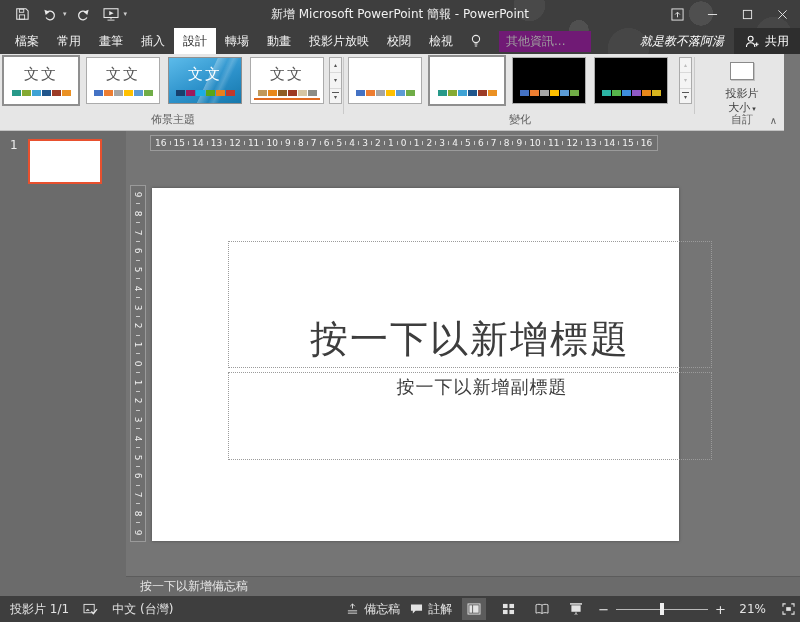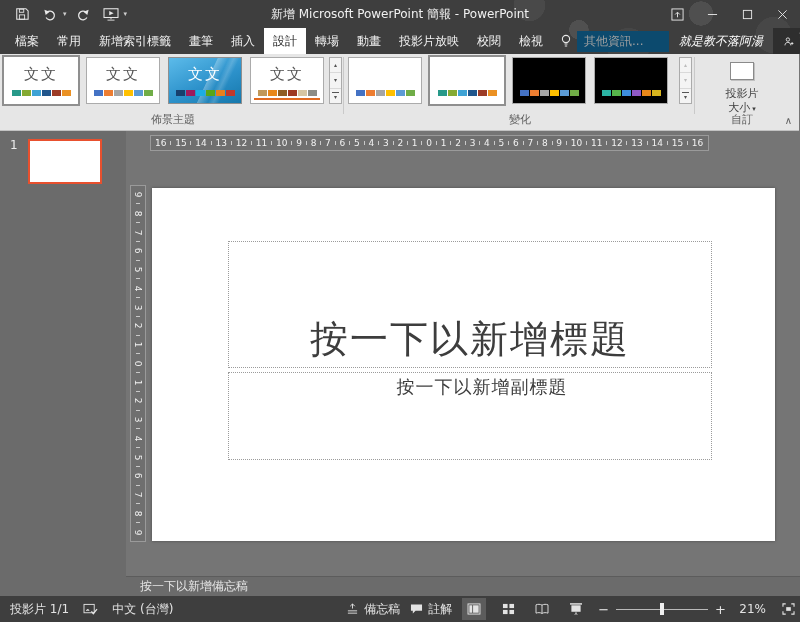--- a/index.html
+++ b/index.html
@@ -23,27 +23,27 @@
   .qat-caret { font-size:7px; margin-left:-3px; color:#cfcfcf; }
   .win-title { position:absolute; left:0; right:0; text-align:center; font-size:12px; color:#f1f1f1; pointer-events:none; }
   .win-controls { position:absolute; right:0; top:0; display:flex; z-index:2; }
   .win-btn { width:35px; height:28px; display:flex; align-items:center; justify-content:center; color:#e8e8e8; }
 
   .tabrow { position:relative; height:26px; display:flex; align-items:stretch; font-size:12px; }
   #tabs { display:flex; padding-left:6px; z-index:2; }
   .tab { padding:0 9px; display:flex; align-items:center; color:#f2f2f2; white-space:nowrap; }
   .tab.active { background:#ffffff; color:#262626; }
   .tellme { display:flex; align-items:center; gap:5px; margin-left:8px; z-index:2; }
-  .tellme-box { background:#0c4a6e; color:#9f9f9f; font-size:12px; padding:2px 7px; width:92px; white-space:nowrap; }
+  .tellme-box { background:#701a75; color:#9f9f9f; font-size:12px; padding:2px 7px; width:92px; white-space:nowrap;margin-left:12px; }
   .right-chrome { margin-left:auto; display:flex; align-items:stretch; z-index:2; }
   .account-name { display:flex; align-items:center; color:#ffffff; font-size:12px; padding:0 10px; white-space:nowrap;font-style:italic; }
   .share-btn { display:flex; align-items:center; gap:5px; background:#2e2e2e; color:#ffffff; font-size:12px; padding:0 11px; }
 
   
-  .ribbon { position:absolute; top:54px; left:0; right:1px; height:77px; background:#e6e6e6; border-bottom:1px solid #c2c2c2; }
+  .ribbon { position:absolute; top:54px; left:0; right:16px; height:77px; background:#e6e6e6; border-bottom:1px solid #c2c2c2; }
   .group-label { position:absolute; bottom:3px; left:0; right:0; text-align:center; font-size:11px; color:#5f5f5f; }
   .vdiv { position:absolute; top:3px; bottom:16px; width:1px; background:#c9c9c9; }
 
   .g-themes { position:absolute; left:4px; top:3px; width:338px; bottom:0; }
   .g-variants { position:absolute; left:348px; top:3px; width:344px; bottom:0; }
   .gallery { display:flex; gap:8px; }
   .card { width:74px; height:47px; background:#fff; border:1px solid #ababab; position:relative;
           display:flex; flex-direction:column; align-items:center; justify-content:flex-end; padding-bottom:7px; }
   .card.selected { border:1px solid #fff; box-shadow:0 0 0 2px #8f8f8f; }
   .card .sample { position:absolute; top:7px; left:0; right:0; text-align:center; font-size:15px; letter-spacing:2px; }
@@ -69,32 +69,32 @@
   .slide-size-glyph { width:24px; height:18px; background:#fff; border:1px solid #8a8a8a; box-shadow:1px 1px 0 #c0c0c0; }
   .caret-sm { font-size:7px; color:#3f3f3f; margin-left:2px; }
   .ribbon-collapse { position:absolute; right:7px; bottom:4px; color:#5f5f5f; font-size:10px; }
 
   
   .workspace { position:absolute; top:131px; left:0; right:0; bottom:26px; background:#757575; }
   .thumb-panel { position:absolute; left:0; top:0; bottom:0; width:126px; background:#6b6b6b; }
   .slide-num { position:absolute; left:10px; top:7px; color:#ececec; font-size:12px; }
   .thumb { position:absolute; left:28px; top:8px; width:74px; height:45px; background:#fff; border:2px solid #e8502e; }
 
-  .h-ruler { position:absolute; left:150px; top:4px; width:559px; height:16px; background:#6f6f6f;
+  .h-ruler { position:absolute; left:150px; top:4px; width:508px; height:16px; background:#6f6f6f;
              border:1px solid #9a9a9a; display:flex; align-items:center; justify-content:space-between;
              padding:0 4px; color:#f2f2f2; font-size:9px; }
   .v-ruler { position:absolute; left:130px; top:54px; width:16px; height:357px; background:#6f6f6f;
              border:1px solid #9a9a9a; display:flex; flex-direction:column; align-items:center; justify-content:space-between;
              padding:4px 0; color:#f2f2f2; font-size:9px; }
   .rnum { line-height:1; }
   .rnum.vert { transform:rotate(90deg); }
   .h-ruler .rtick { width:1px; height:4px; background:#c9c9c9; }
   .v-ruler .rtick { width:4px; height:1px; background:#c9c9c9; }
 
-  .slide { position:absolute; left:152px; top:57px; width:623px; height:353px; background:#ffffff;
+  .slide { position:absolute; left:152px; top:57px; width:527px; height:353px; background:#ffffff;
            box-shadow:0 0 3px rgba(0,0,0,.35); }
   .ph { position:absolute; border:1px dotted #9b9b9b; }
   .ph-title { left:76px; top:53px; width:484px; height:127px; display:flex; align-items:flex-end; justify-content:center; padding-bottom:2px; }
   .ph-title span { font-family:"DejaVu Serif","Liberation Serif",serif; font-size:38px; color:#3d3d3d; letter-spacing:2px; white-space:nowrap; }
   .ph-subtitle { left:76px; top:184px; width:484px; height:88px; text-align:center; padding-top:2px; }
   .ph-subtitle span { font-family:"DejaVu Serif","Liberation Serif",serif; font-size:18px; color:#3d3d3d; letter-spacing:1px;margin-left:24px; }
 
   .notes-bar { position:absolute; left:126px; right:0; bottom:0; height:20px; background:#6b6b6b;
                border-top:1px solid #5c5c5c; display:flex; align-items:center; padding-left:14px;
                color:#e6e6e6; font-size:12px; }
@@ -175,21 +175,20 @@
             <path d="M1.5 1.5 10.5 10.5 M10.5 1.5 1.5 10.5" stroke="currentColor"></path>
           </svg>
       </div>
     </div>
   </div>
 
   <div class="tabrow">
     <div id="tabs">
         <div class="tab">檔案</div>
         <div class="tab">常用</div>
-        <div class="tab">新增索引標籤</div>
         <div class="tab">畫筆</div>
         <div class="tab">插入</div>
         <div class="tab active">設計</div>
         <div class="tab">轉場</div>
         <div class="tab">動畫</div>
         <div class="tab">投影片放映</div>
         <div class="tab">校閱</div>
         <div class="tab">檢視</div>
       </div>
     <div class="tellme">

